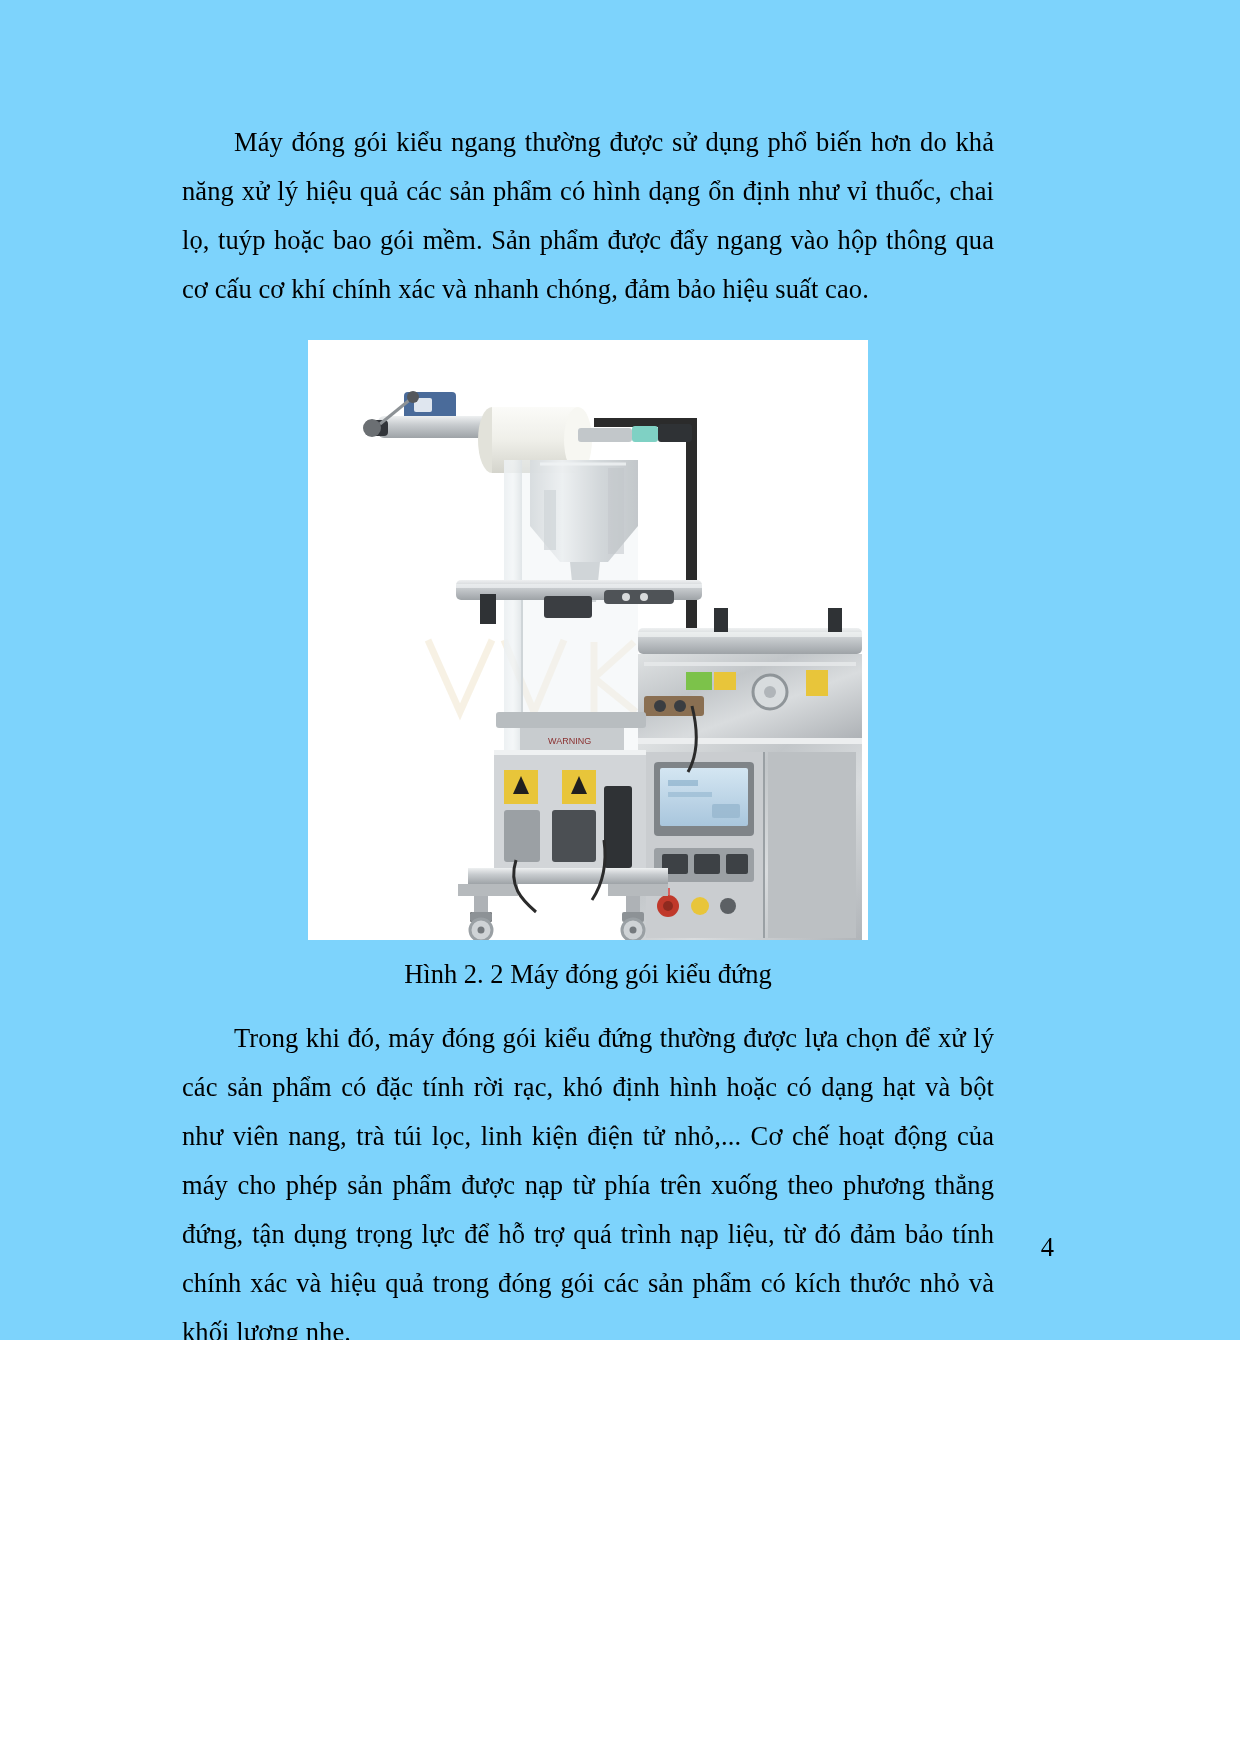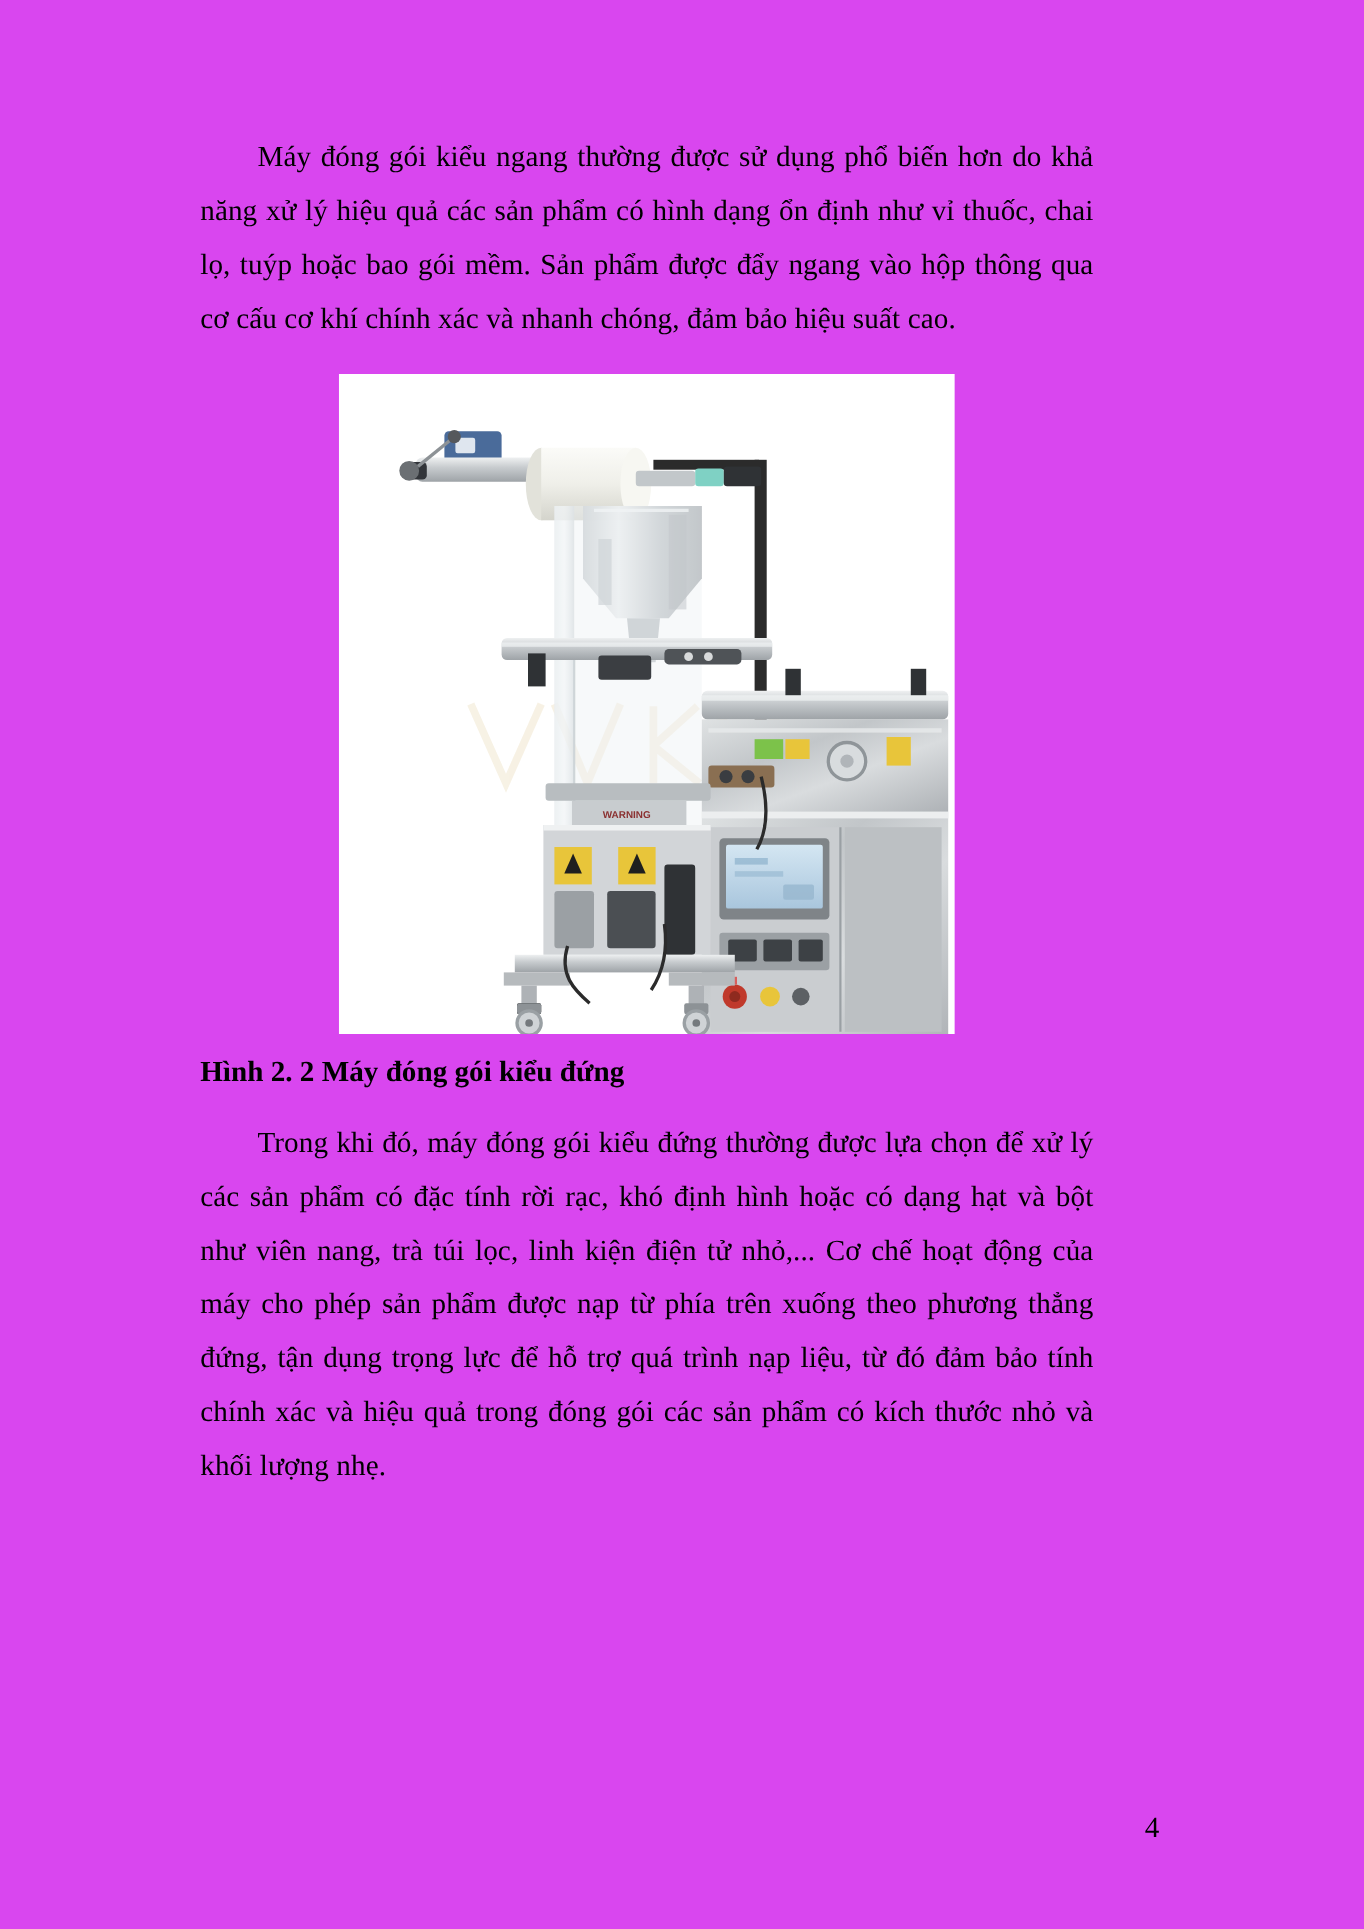--- a/index.html
+++ b/index.html
@@ -3,22 +3,22 @@
 <meta charset="utf-8">
 <style>
   html, body {
     margin: 0;
     padding: 0;
     background: #ffffff;
   }
   .page {
     position: relative;
     width: 1240px;
-    height: 1754px;
-    background: #d946ef;
+    height: 1340px;
+    background: #7dd3fc;
     box-sizing: border-box;
     font-family: "Liberation Serif", "DejaVu Serif", serif;
     color: #000000;
     overflow: hidden;
   }
   .content {
     position: absolute;
     left: 182px;
     top: 118px;
     width: 812px;
@@ -30,33 +30,32 @@
     text-align: justify;
     text-justify: inter-word;
     text-indent: 52px;
     color: #000;
     letter-spacing: 0.1px;
   }
 
   .figure {
     margin: 26px 0 0 0;
     text-align: center;
-    font-weight: bold;
   }
   .figure-image {
     display: block;
     margin: 0 auto;
     width: 560px;
     height: 600px;
   }
   .figure-caption {
     margin: 14px 0 0 0;
     font-size: 26.5px;
     line-height: 40px;
-    text-align: left;
+    text-align: center;
   }
   .spacer-after-caption { height: 20px; }
 
   .page-number {
     position: absolute;
     right: 186px;
     bottom: 78px;
     font-size: 26.5px;
     line-height: 30px;
     text-align: right;

